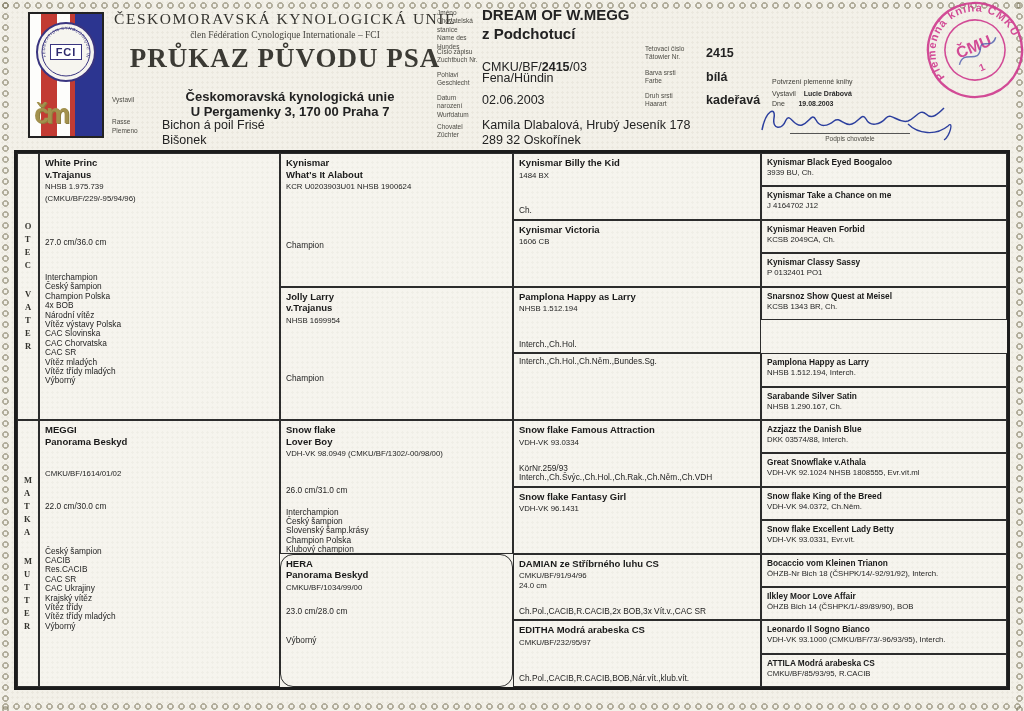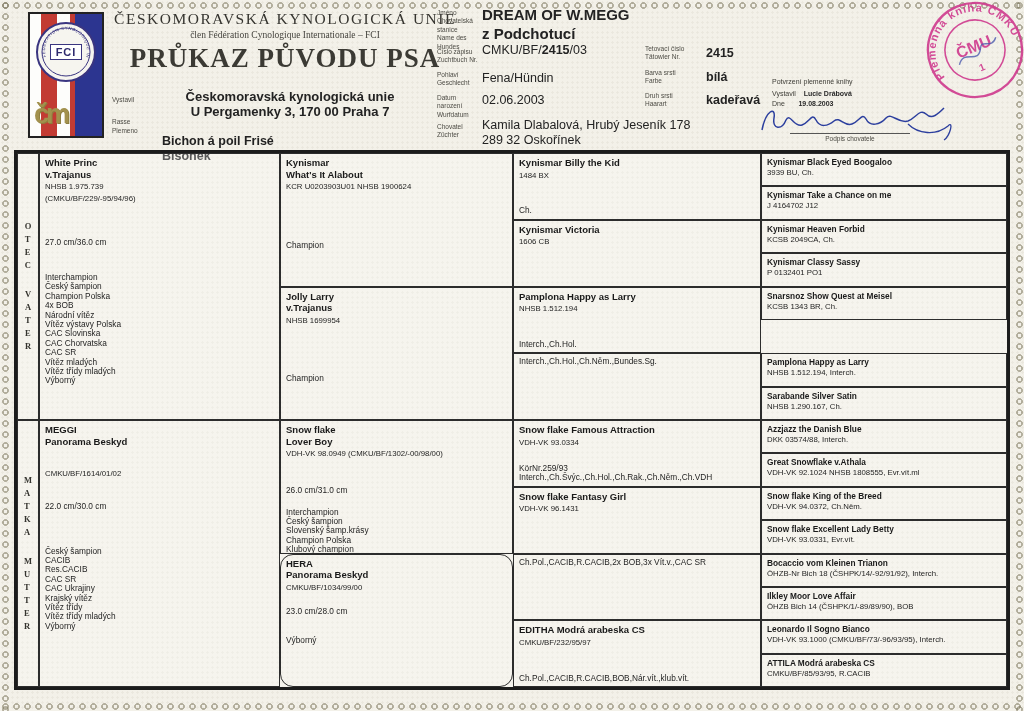--- a/index.html
+++ b/index.html
@@ -17,21 +17,21 @@
   
   .hdr{position:absolute;left:0;top:0;width:1024px;height:150px;}
   .pos{position:absolute;}
   .serif{font-family:"Liberation Serif",serif;}
   .org-name{left:100px;top:10px;width:370px;text-align:center;font-size:15.5px;letter-spacing:1.5px;color:#35342f;}
   .org-member{left:100px;top:30px;width:370px;text-align:center;font-size:9.5px;color:#45443e;}
   .doc-title{left:100px;top:43px;width:370px;text-align:center;font-size:27px;font-weight:700;letter-spacing:1px;color:#3b3a34;}
   .doc-sub{left:100px;top:76px;width:370px;text-align:center;font-size:10.5px;letter-spacing:4px;color:#45443e;}
   .tiny{font-size:6.5px;color:#4c4b44;line-height:1.35;}
   .issuer{left:150px;top:90px;width:280px;text-align:center;font-size:13px;font-weight:700;line-height:1.15;color:#222;}
-  .breed{left:162px;top:134px;font-size:12.5px;font-weight:700;line-height:1.2;color:#222;}
+  .breed{left:162px;top:118px;font-size:12.5px;font-weight:400;line-height:1.2;color:#222;}
 
   .flabel{font-size:6.5px;color:#4c4b44;line-height:1.3;}
   .fval{font-size:12.5px;font-weight:700;color:#232323;line-height:1.2;}
   .fval.normal{font-weight:400;}
   .dogname{font-size:15px;font-weight:700;line-height:1.25;color:#232323;}
 
   
   .logo{left:28px;top:12px;width:72px;height:122px;border:2px solid #222;
         background:linear-gradient(90deg,#fdfdfb 0 15%,#c23b33 15% 37%,#fdfdfb 37% 55%,#c23b33 55% 63%,#2c3590 63% 100%);}
   .fci-em{position:absolute;left:6px;top:8px;width:56px;height:56px;border-radius:50%;
@@ -109,21 +109,21 @@
 Bišonek</div>
 
     <div class="pos flabel" style="left:437px;top:9px;width:45px;" data-bind="dog.name_label">Jméno
 Chovatelská stanice
 Name des Hundes</div>
     <div class="pos dogname" style="left:482px;top:6px;" data-bind="dog.name">DREAM OF W.MEGG
 z Podchotucí</div>
 
     <div class="pos flabel" style="left:437px;top:48px;width:45px;" data-bind="dog.reg_label">Číslo zápisu
 Zuchtbuch Nr.</div>
-    <div class="pos fval normal" style="left:482px;top:43px;"><span data-bind="dog.reg_pre">CMKU/BF/</span><b data-bind="dog.reg_num">2415</b><span data-bind="dog.reg_post">/03</span></div>
+    <div class="pos fval normal" style="left:482px;top:60px;"><span data-bind="dog.reg_pre">CMKU/BF/</span><b data-bind="dog.reg_num">2415</b><span data-bind="dog.reg_post">/03</span></div>
 
     <div class="pos flabel" style="left:437px;top:71px;width:45px;" data-bind="dog.sex_label">Pohlaví
 Geschlecht</div>
     <div class="pos fval normal" style="left:482px;top:71px;" data-bind="dog.sex">Fena/Hündin</div>
 
     <div class="pos flabel" style="left:437px;top:94px;width:45px;" data-bind="dog.dob_label">Datum narození
 Wurfdatum</div>
     <div class="pos fval normal" style="left:482px;top:93px;" data-bind="dog.dob">02.06.2003</div>
 
     <div class="pos flabel" style="left:437px;top:123px;width:45px;" data-bind="dog.breeder_label">Chovatel
@@ -337,20 +337,25 @@
 Interch.,Ch.Švýc.,Ch.Hol.,Ch.Rak.,Ch.Něm.,Ch.VDH</div>
       </div>
       <div class="cell g3" style="grid-area:3/4/5/5;">
         <div>
             <div class="c-name" data-bind="pedigree.bottom.gen3.1.name">Snow flake Fantasy Girl</div>
         <div class="c-reg" data-bind="pedigree.bottom.gen3.1.reg">VDH-VK 96.1431</div>
           </div>
         <div class="c-titles" data-bind="pedigree.bottom.gen3.1.titles"></div>
       </div>
       <div class="cell g3" style="grid-area:5/4/7/5;">
+        <div>
+            <div class="c-name" data-bind="pedigree.bottom.gen3.2.name">DAMIAN ze Stříbrného luhu CS</div>
+        <div class="c-reg" data-bind="pedigree.bottom.gen3.2.reg">CMKU/BF/91/94/96
+24.0 cm</div>
+          </div>
         <div class="c-titles" data-bind="pedigree.bottom.gen3.2.titles">Ch.Pol.,CACIB,R.CACIB,2x BOB,3x Vít.v.,CAC SR</div>
       </div>
       <div class="cell g3" style="grid-area:7/4/9/5;">
         <div>
             <div class="c-name" data-bind="pedigree.bottom.gen3.3.name">EDITHA Modrá arabeska CS</div>
         <div class="c-reg" data-bind="pedigree.bottom.gen3.3.reg">CMKU/BF/232/95/97</div>
           </div>
         <div class="c-titles" data-bind="pedigree.bottom.gen3.3.titles">Ch.Pol.,CACIB,R.CACIB,BOB,Nár.vít.,klub.vít.</div>
       </div>
 

